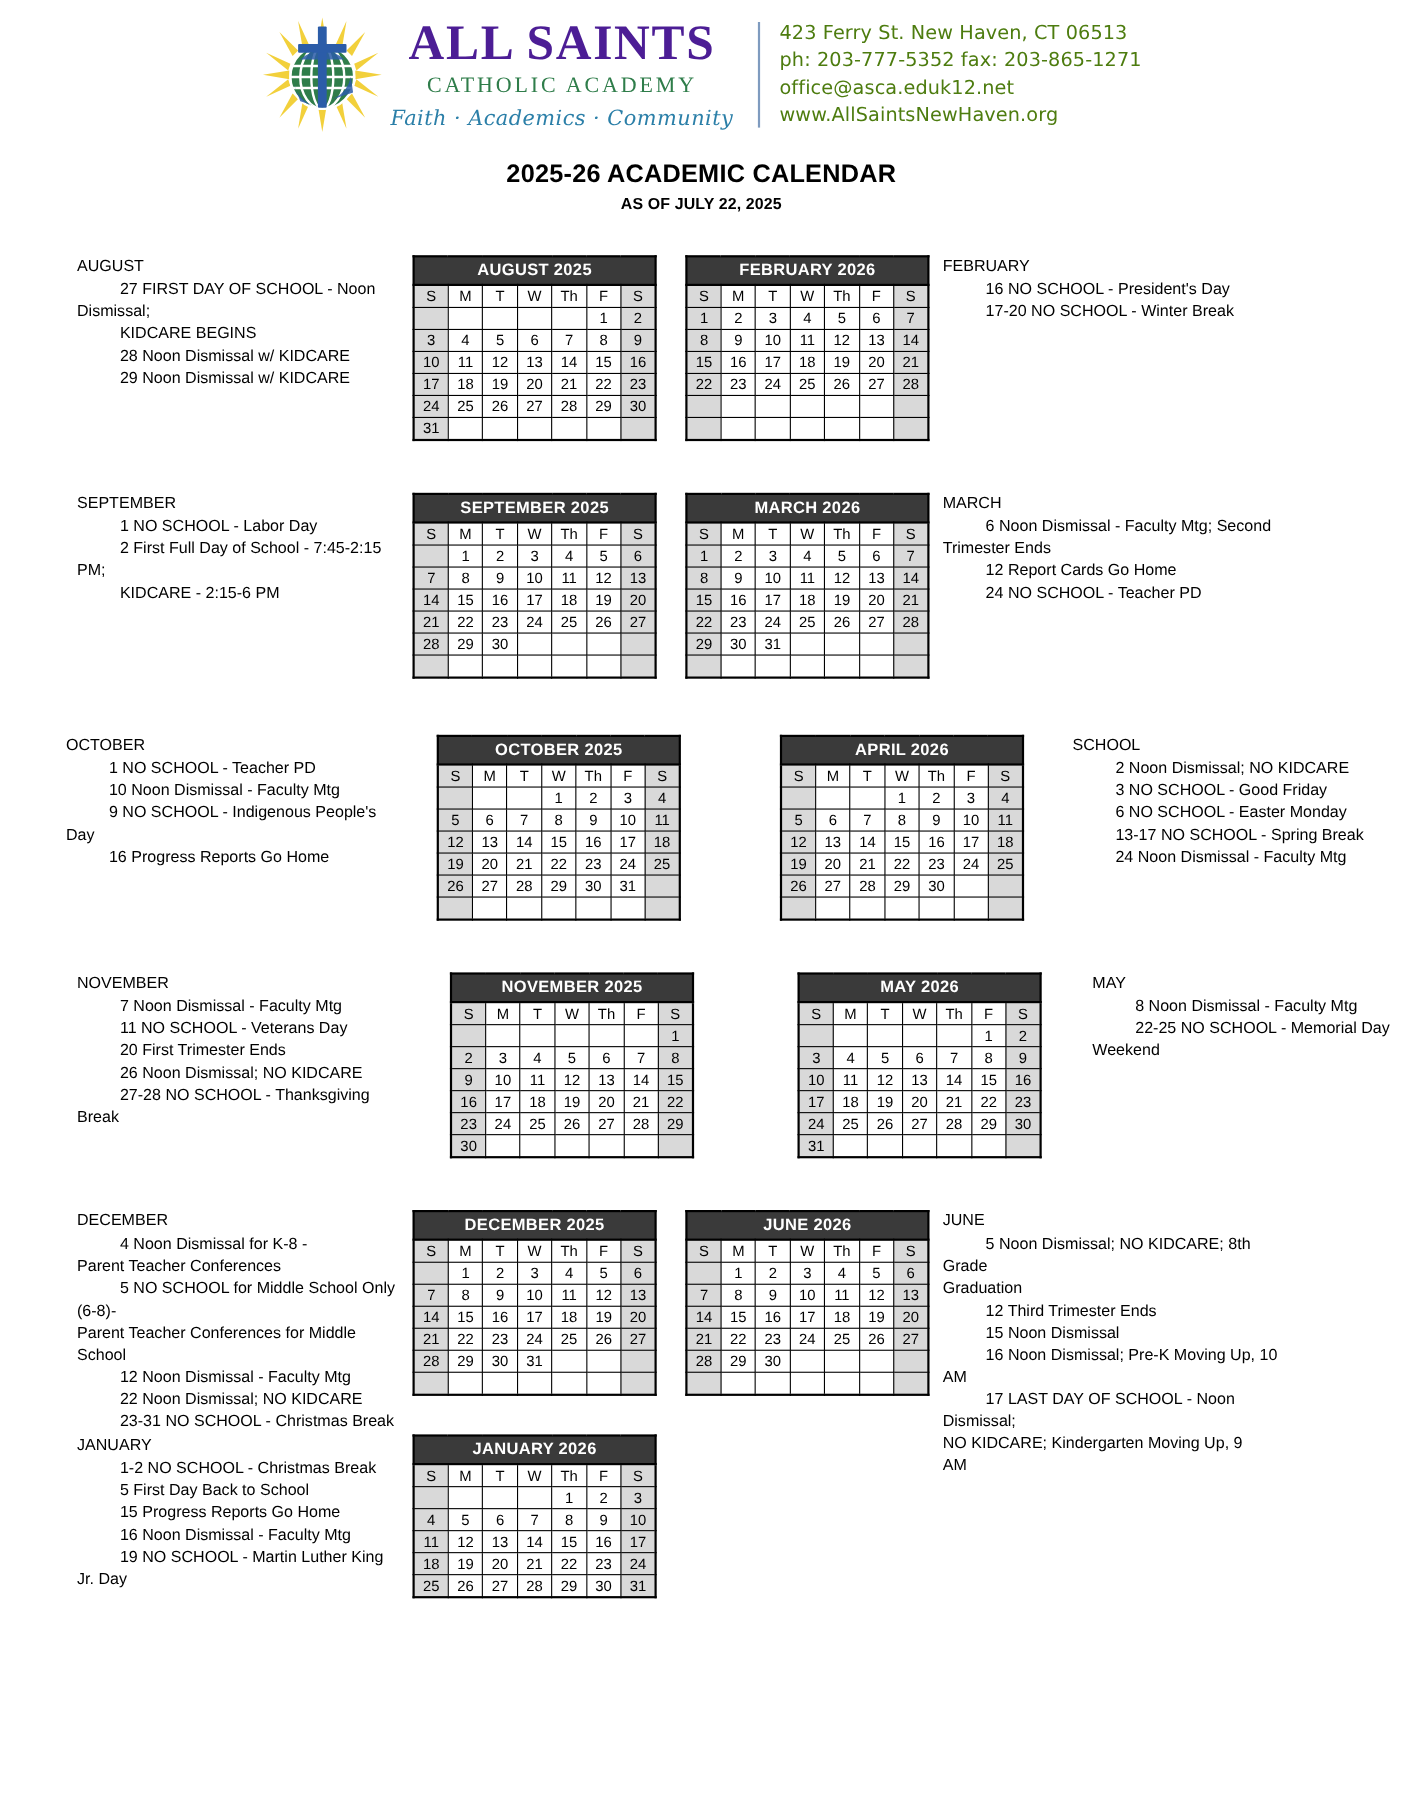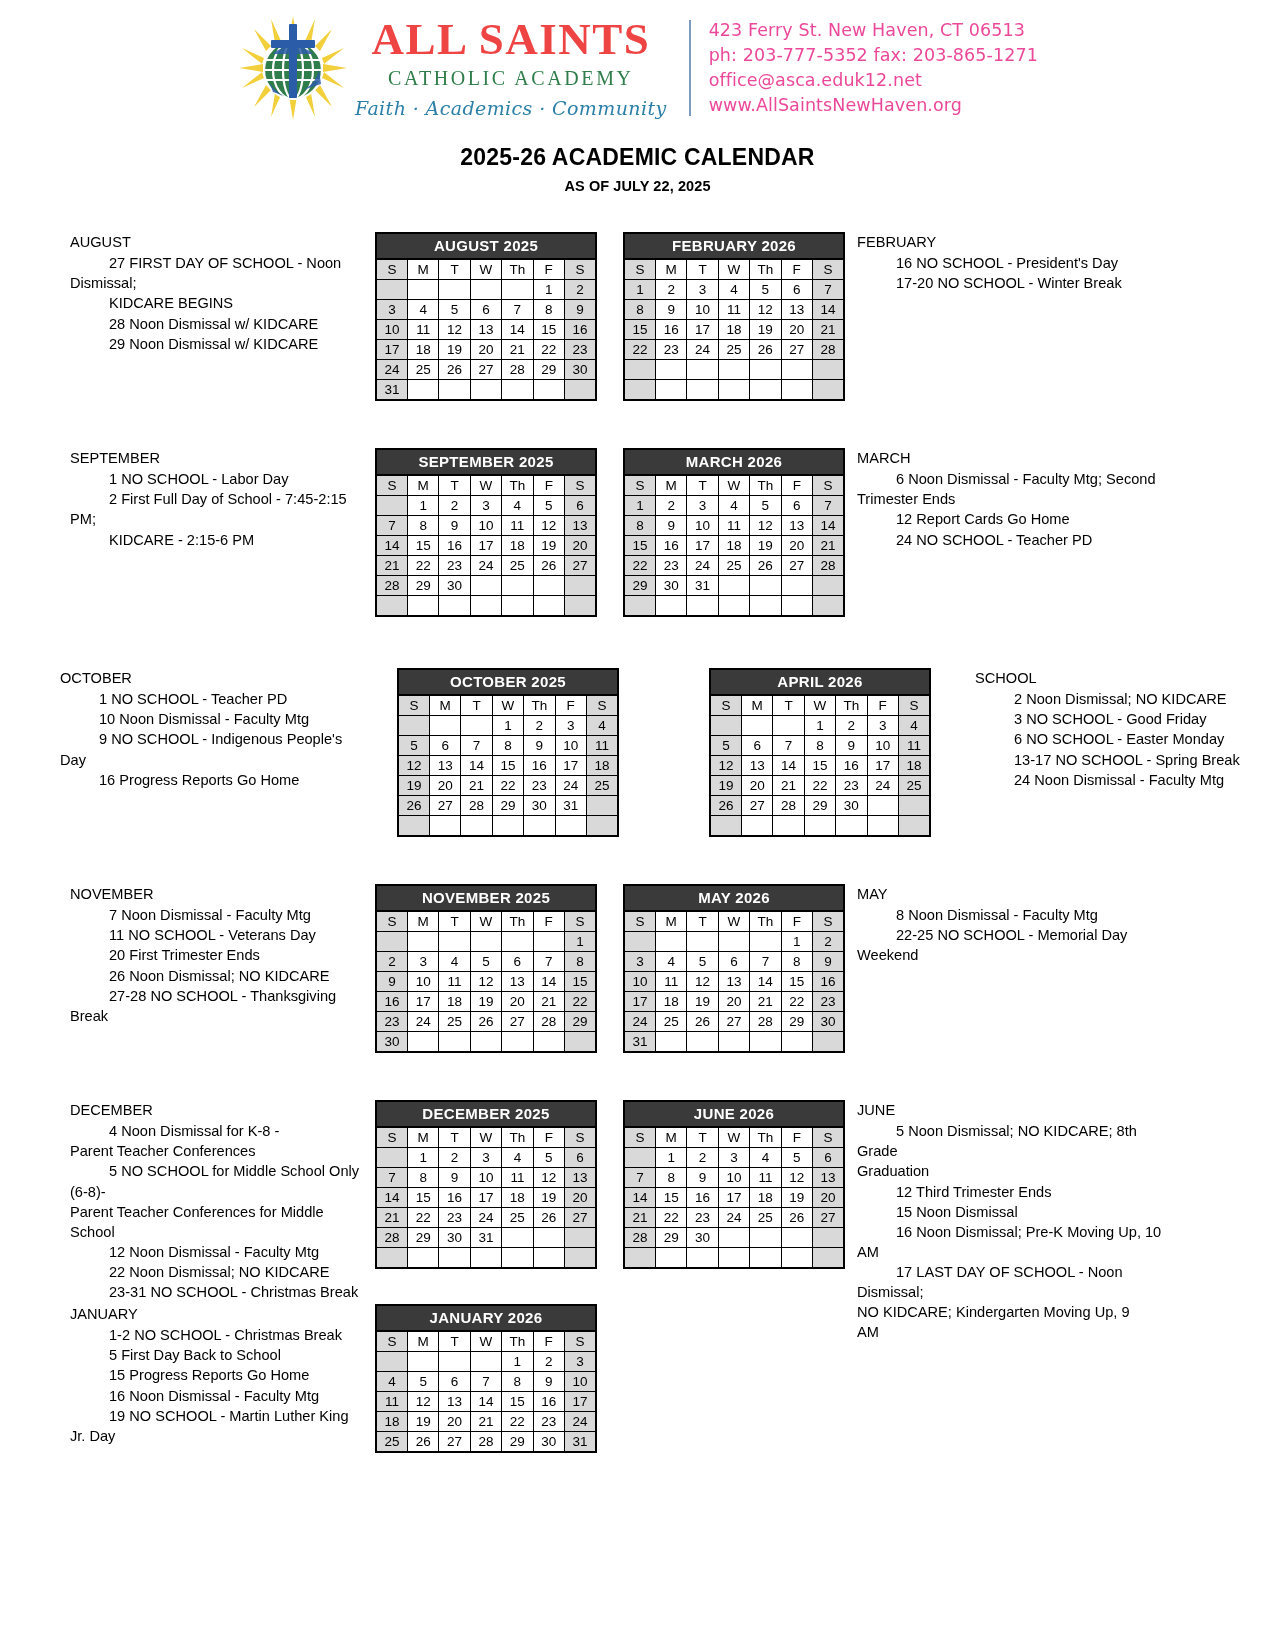--- a/index.html
+++ b/index.html
@@ -38,21 +38,21 @@
     align-items: center;
     justify-content: center;
     margin-left: 6px;
     padding-right: 22px;
   }
   .brand-main {
     font-family: "Liberation Serif", serif;
     font-weight: bold;
     font-size: 45px;
     letter-spacing: 1.5px;
-    color: #ef4444;
+    color: #4c1d95;
     line-height: 1.0;
     text-align: center;
   }
   .brand-sub {
     font-family: "Liberation Serif", serif;
     font-size: 20px;
     letter-spacing: 2.6px;
     color: #2f7d4a;
     margin-top: 5px;
   }
@@ -70,21 +70,21 @@
     height: 96px;
     flex: 0 0 auto;
   }
   .contact {
     margin-left: 18px;
     display: flex;
     flex-direction: column;
     justify-content: flex-start;
     font-family: "DejaVu Sans", sans-serif;
     font-size: 17.5px;
-    color: #ec4899;
+    color: #4d7c0f;
     line-height: 1.42;
     letter-spacing: 0.1px;
   }
 
   
   .doc-title {
     text-align: center;
     font-size: 23px;
     font-weight: bold;
     margin-top: 22px;
@@ -766,21 +766,21 @@
     <div class="notes right">
         <span class="mname">SCHOOL</span>
         <span class="nline"><b>2</b> Noon Dismissal; NO KIDCARE</span>
         <span class="nline"><b>3 NO SCHOOL</b> - Good Friday</span>
         <span class="nline"><b>6 NO SCHOOL</b> - Easter Monday</span>
         <span class="nline"><b>13-17 NO SCHOOL</b> - Spring Break</span>
         <span class="nline"><b>24</b> Noon Dismissal - Faculty Mtg</span>
       </div>
   </div>
 
-  <div class="row" style="position: absolute; left: 70px; top: 884px; width: 1135px;">
+  <div class="row" style="position: absolute; left: 70px; top: 884px; width: 1135px; gap: 34px;">
     <div class="notes left">
         <span class="mname">NOVEMBER</span>
         <span class="nline"><b>7</b> Noon Dismissal - Faculty Mtg</span>
         <span class="nline"><b>11 NO SCHOOL</b> - Veterans Day</span>
         <span class="nline"><b>20</b> First Trimester Ends</span>
         <span class="nline"><b>26</b>  Noon Dismissal; NO KIDCARE</span>
         <span class="nline"><b>27-28 NO SCHOOL</b> - Thanksgiving Break</span>
       </div>
     <div class="calwrap">
       <table class="cal">

